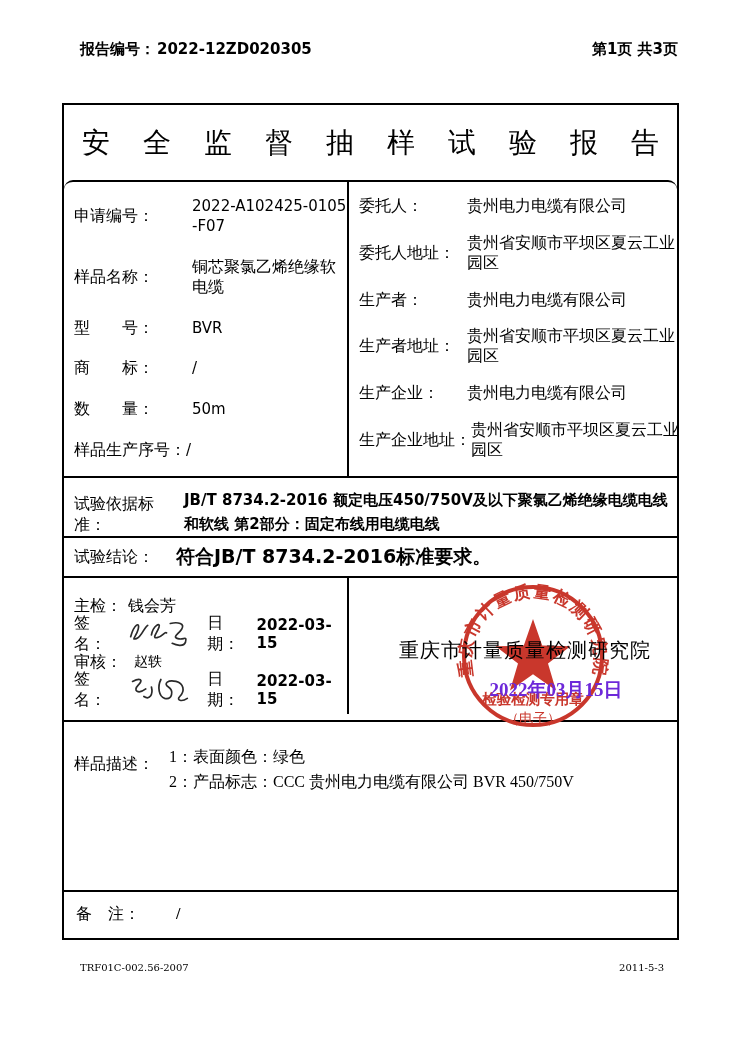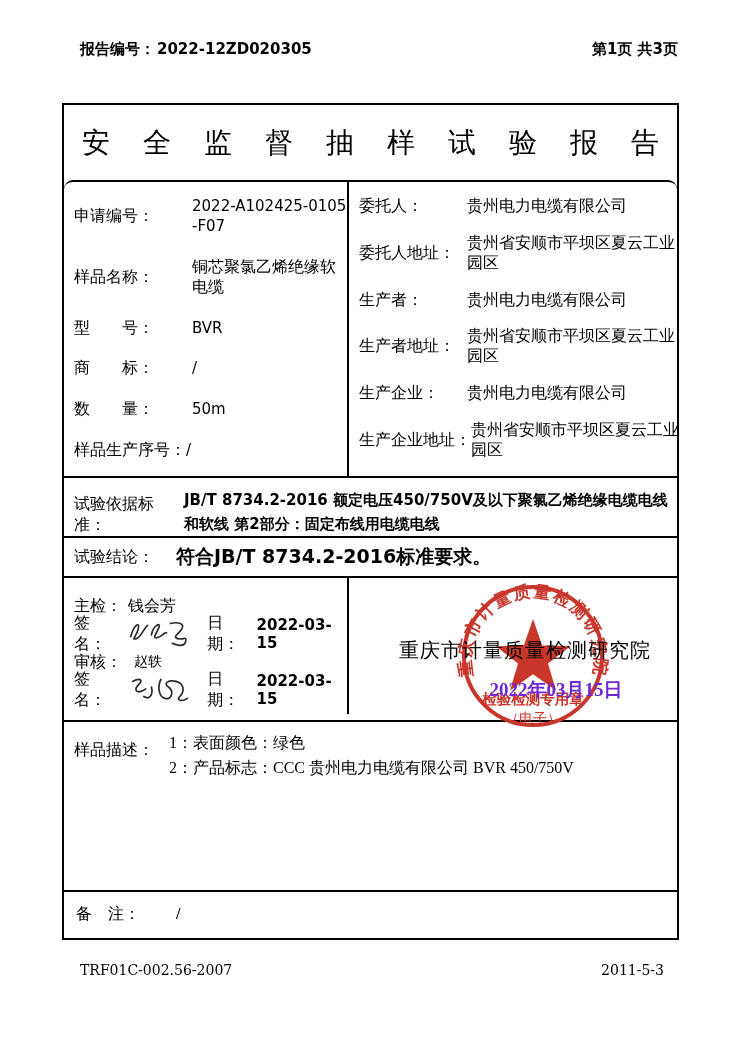--- a/index.html
+++ b/index.html
@@ -65,21 +65,21 @@
 
   .sig-sect { height: 144px; flex-direction: column; }
   .sig-sect .cell-l { padding: 14px 0 10px 10px; display: flex; flex-direction: column;
       justify-content: space-between; font-size: 16px; }
   .sig-line { display: flex; align-items: center; gap: 6px; height: 28px; }
   .sig-scribble { width: 72px; height: 34px; margin-top: -4px; }
   .date-group { display: flex; align-items: center; margin-left: 8px; }
   .date-val { font-family: "DejaVu Sans", sans-serif; font-weight: bold; font-size: 15px; padding-left: 4px; }
 
   .desc-sect { height: 170px; font-size: 16px; }
-  .desc-wrap { display: flex; padding: 8px 0 0 10px; }
+  .desc-wrap { display: flex; padding: 8px 0 0 10px; margin-top: 14px; }
   .desc-wrap .lbl { flex: none; width: 95px; padding-top: 10px; }
   .desc-lines { line-height: 25px; }
 
   .remark-sect { height: 46px; display: flex; align-items: center; font-size: 16px; }
   .remark-sect .lbl { padding-left: 12px; }
   .remark-sect .val { padding-left: 36px; font-weight: bold; }
 
   
   .stamp {
     position: absolute; left: 452px; top: 577px; width: 162px; height: 162px;
@@ -91,21 +91,21 @@
   }
   .stamp-overlay-date {
     position: absolute; left: 556px; top: 677px; transform: translateX(-50%);
     font-size: 19px; white-space: nowrap; font-weight: bold; color: #6d28d9;
   }
 
   
   .page-footer {
     position: absolute; left: 80px; right: 76px; top: 962px;
     display: flex; justify-content: space-between;
-    font-size: 14px; font-family: "DejaVu Serif", serif;
+    font-size: 10px; font-family: "DejaVu Serif", serif;
   }
 </style>
 </head>
 <body>
 
 <div class="page-header">
   <div class="rn">
     <span>报告编号：</span>
     <span>2022-12ZD020305</span>
   </div>

